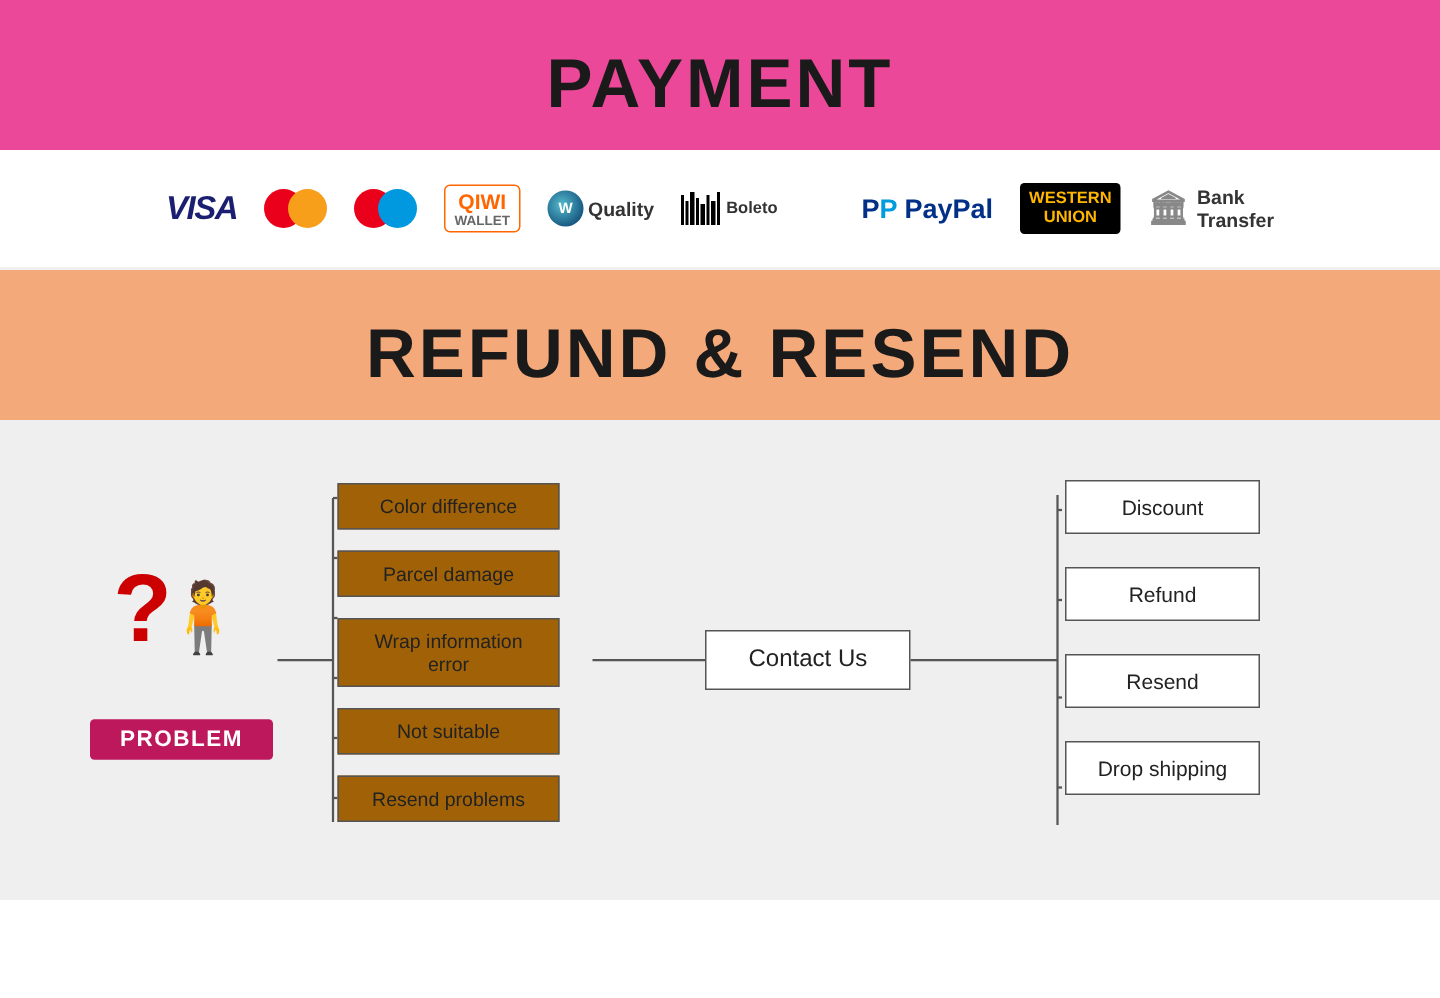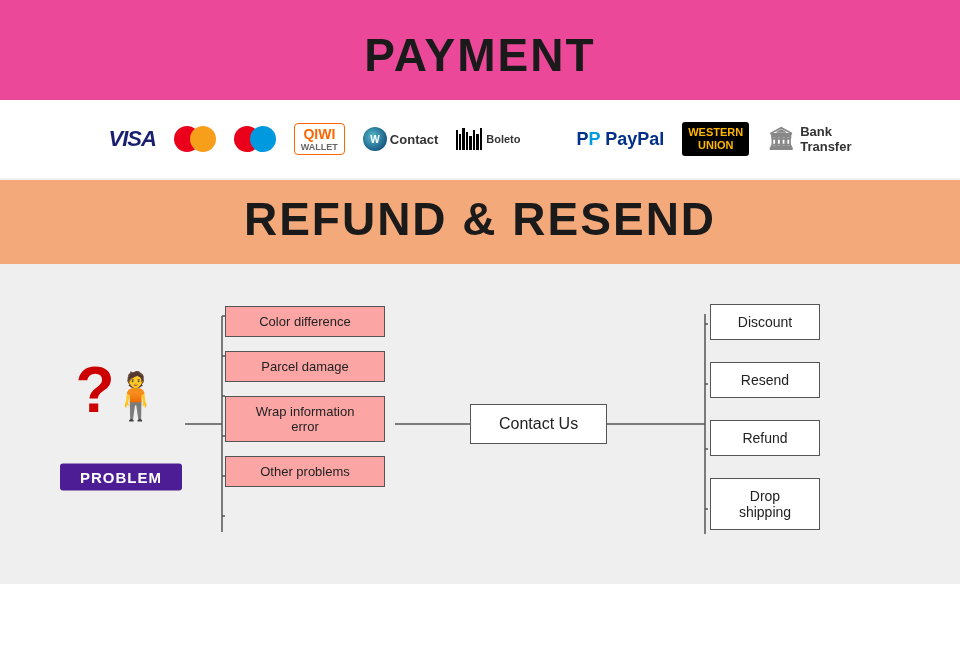--- a/index.html
+++ b/index.html
@@ -149,54 +149,54 @@
     }
     .bank-icon {
       font-size: 22px;
       color: #888;
     }
 
     
     .refund-header {
       background: #f4a97a;
       text-align: center;
-      padding: 12px 0 18px;
+      padding: 28px 0 18px;
     }
     .refund-title {
       font-size: 46px;
       font-weight: 900;
       color: #1a1a1a;
       letter-spacing: 2px;
     }
 
     
     .diagram-section {
       background: #efefef;
       padding: 30px 30px 30px 30px;
       min-height: 290px;
       position: relative;
     }
     .problem-label {
-      background: #4c1d95;
+      background: #be185d;
       color: #fff;
       font-size: 15px;
       font-weight: 900;
       padding: 5px 20px;
       border-radius: 3px;
       margin-top: 6px;
       letter-spacing: 1px;
     }
     .problem-item {
       border: 1.5px solid #555;
       padding: 7px 18px;
       font-size: 13px;
       color: #222;
-      background: #fca5a5;
-      text-align: center;
-      width: 160px;
+      background: #a16207;
+      text-align: center;
+      width: 148px;
       margin: 4px 0;
       position: relative;
     }
 
     
     .contact-box {
       border: 1.5px solid #555;
       padding: 10px 28px;
       font-size: 16px;
       color: #222;
@@ -204,21 +204,21 @@
       text-align: center;
       white-space: nowrap;
     }
     .solution-item {
       border: 1.5px solid #555;
       padding: 9px 18px;
       font-size: 14px;
       color: #222;
       background: #fff;
       text-align: center;
-      width: 110px;
+      width: 130px;
       margin: 8px 0;
     }
 
     
     .flow-wrapper {
       position: relative;
       width: 860px;
       height: 260px;
       margin: 0 auto;
     }
@@ -304,21 +304,21 @@
 
   <div class="payment-logo">
     <div class="logo-qiwi">
       <span class="qiwi-top">QIWI</span>
       <span style="font-size:9px;color:#666;">WALLET</span>
     </div>
   </div>
 
   <div class="payment-logo logo-webmoney">
     <div class="wm-icon">W</div>
-    <span>Contact</span>
+    <span>Quality</span>
   </div>
 
   <div class="payment-logo logo-boleto">
     <div class="barcode-lines">
       <span style="height:20px;"></span>
       <span style="height:16px;"></span>
       <span style="height:22px;width:3px;"></span>
       <span style="height:18px;"></span>
       <span style="height:14px;width:3px;"></span>
       <span style="height:20px;"></span>
@@ -395,37 +395,40 @@
       <div class="problem-item">
         <span>Color difference</span>
       </div>
       <div class="problem-item">
         <span>Parcel damage</span>
       </div>
       <div class="problem-item">
         <span>Wrap information error</span>
       </div>
       <div class="problem-item">
-        <span>Other problems</span>
+        <span>Not suitable</span>
+      </div>
+      <div class="problem-item">
+        <span>Resend problems</span>
       </div>
     </div>
 
     <div class="flow-contact">
       <div class="contact-box">Contact Us</div>
     </div>
 
     <div class="flow-solutions-col">
       <div class="solution-item">
         <span>Discount</span>
       </div>
       <div class="solution-item">
+        <span>Refund</span>
+      </div>
+      <div class="solution-item">
         <span>Resend</span>
-      </div>
-      <div class="solution-item">
-        <span>Refund</span>
       </div>
       <div class="solution-item">
         <span>Drop shipping</span>
       </div>
     </div>
 
   </div>
 </div>
 
 </body></html>

